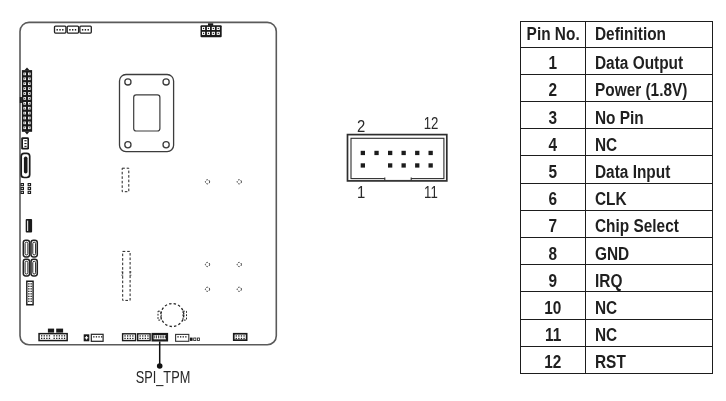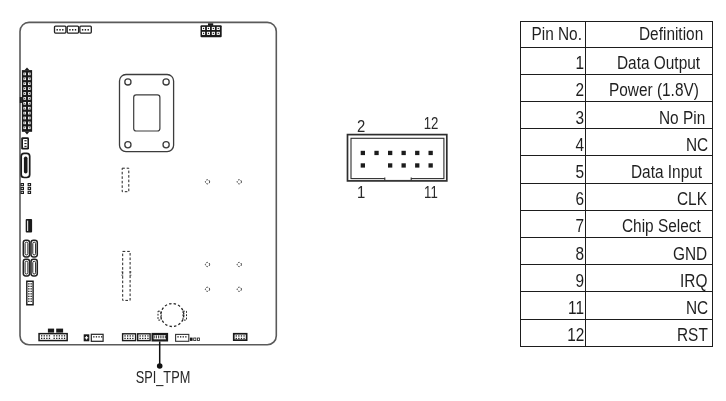--- a/index.html
+++ b/index.html
@@ -2,21 +2,21 @@
 <html><head>
 <meta charset="utf-8">
 <style>
   html,body{margin:0;padding:0;background:#ffffff;}
   #page{position:relative;width:726px;height:401px;background:#fff;overflow:hidden;
         font-family:"Liberation Sans",sans-serif;}
   #boardsvg{position:absolute;left:0;top:0;}
   table.pins{position:absolute;left:520px;top:21px;border-collapse:collapse;
      table-layout:fixed;width:188px;}
   table.pins td,table.pins th{border:1px solid #1d1d1d;padding:0;margin:0;
-     font-weight:normal;font-size:17.5px;color:#1f1f1f;overflow:hidden;white-space:nowrap;text-align:right;}
+     font-weight:bold;font-size:17.5px;color:#1f1f1f;overflow:hidden;white-space:nowrap;}
   td.c1{width:64px;text-align:center;height:26.2px;}
   td.c2{width:125.5px;text-align:left;}
   tr.hd td{height:24.7px;}
   .tx{display:inline-block;transform:scaleX(0.88);transform-origin:0 50%;}
   .txc{display:inline-block;transform:scaleX(0.88);transform-origin:50% 50%;}
   td.c2 .tx{margin-left:9px;}
   table.pins tr:not(.hd) .tx{transform:translateY(3px) scaleX(0.88);}
   table.pins tr:not(.hd) .txc{transform:translateY(3px) scaleX(0.88);}
 </style>
 </head>
@@ -389,20 +389,24 @@
         </tr>
   <tr>
           <td class="c1"><span class="txc">8</span></td>
           <td class="c2"><span class="tx">GND</span></td>
         </tr>
   <tr>
           <td class="c1"><span class="txc">9</span></td>
           <td class="c2"><span class="tx">IRQ</span></td>
         </tr>
   <tr>
+          <td class="c1"><span class="txc">10</span></td>
+          <td class="c2"><span class="tx">NC</span></td>
+        </tr>
+  <tr>
           <td class="c1"><span class="txc">11</span></td>
           <td class="c2"><span class="tx">NC</span></td>
         </tr>
   <tr>
           <td class="c1"><span class="txc">12</span></td>
           <td class="c2"><span class="tx">RST</span></td>
         </tr>
 </tbody>
     </table>
 </div>

